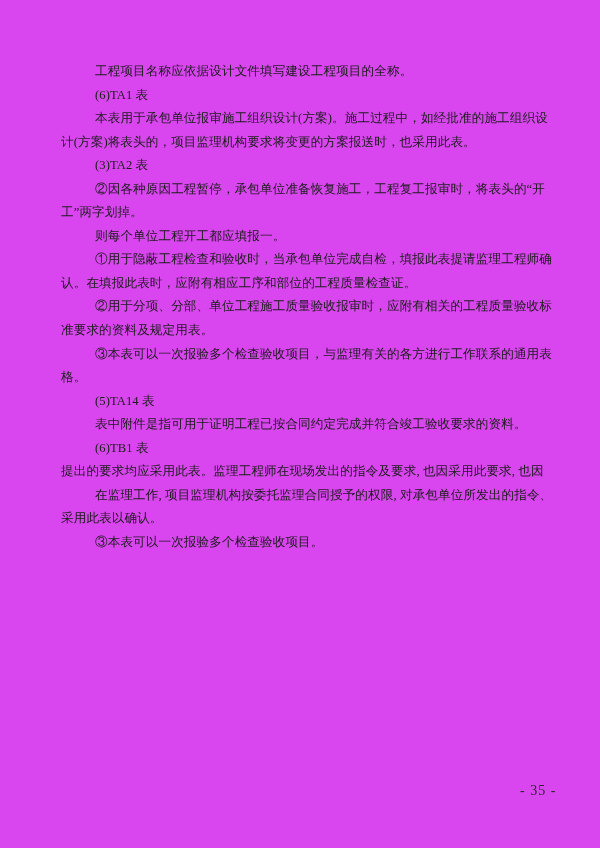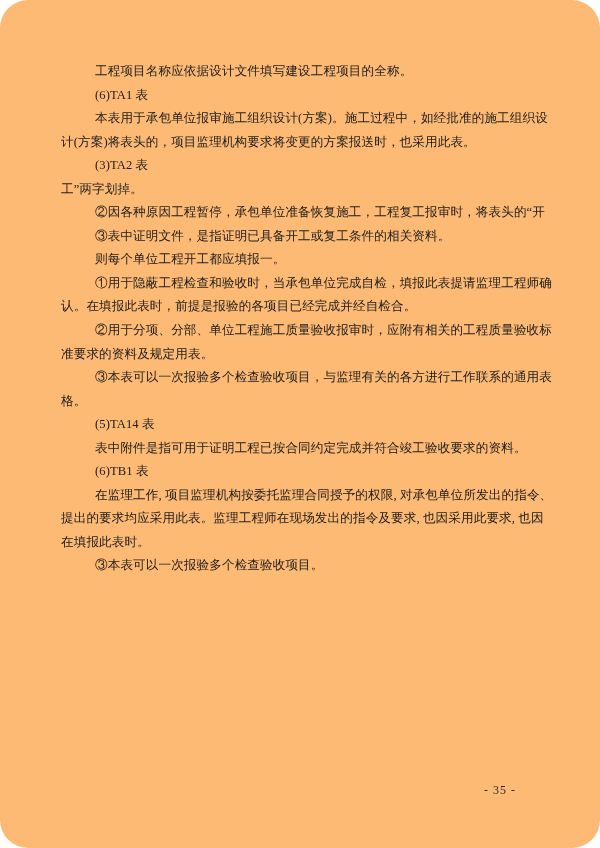--- a/index.html
+++ b/index.html
@@ -4,25 +4,24 @@
 <style>
   html, body {
     margin: 0;
     padding: 0;
     background: #ffffff;
   }
   .page {
     position: relative;
     width: 600px;
     height: 848px;
-    background: #fdba74;
+    background: #d946ef;
     overflow: hidden;
     font-family: "Liberation Serif", "DejaVu Serif", serif;
     color: #1c1c1c;
-    border-radius: 28px;
   }
   .text-block {
     position: absolute;
     left: 61px;
     top: 60px;
     width: 480px;
   }
   .para {
     margin: 0;
     padding: 0;
@@ -32,23 +31,23 @@
     line-height: 23.55px;
     height: 23.55px;
     white-space: pre;
     letter-spacing: 0.1px;
   }
   .tline.indent {
     padding-left: 34px;
   }
   .page-num {
     position: absolute;
-    left: 484px;
+    left: 520px;
     top: 785px;
-    font-size: 12px;
+    font-size: 14px;
     line-height: 11px;
     letter-spacing: 1px;
     color: #2a2a2a;
   }
 </style>
 </head>
 <body>
 
 <div class="page">
   <div class="text-block">
@@ -59,53 +58,50 @@
         <div class="tline indent">(6)TA1 表</div>
       </div>
       <div class="para">
         <div class="tline indent">本表用于承包单位报审施工组织设计(方案)。施工过程中，如经批准的施工组织设</div>
         <div class="tline">计(方案)将表头的，项目监理机构要求将变更的方案报送时，也采用此表。</div>
       </div>
       <div class="para">
         <div class="tline indent">(3)TA2 表</div>
       </div>
       <div class="para">
+        <div class="tline indent">②因各种原因工程暂停，承包单位准备恢复施工，工程复工报审时，将表头的“开</div>
         <div class="tline">工”两字划掉。</div>
-        <div class="tline indent">②因各种原因工程暂停，承包单位准备恢复施工，工程复工报审时，将表头的“开</div>
-      </div>
-      <div class="para">
-        <div class="tline indent">③表中证明文件，是指证明已具备开工或复工条件的相关资料。</div>
       </div>
       <div class="para">
         <div class="tline indent">则每个单位工程开工都应填报一。</div>
       </div>
       <div class="para">
         <div class="tline indent">①用于隐蔽工程检查和验收时，当承包单位完成自检，填报此表提请监理工程师确</div>
-        <div class="tline">认。在填报此表时，前提是报验的各项目已经完成并经自检合。</div>
+        <div class="tline">认。在填报此表时，应附有相应工序和部位的工程质量检查证。</div>
       </div>
       <div class="para">
         <div class="tline indent">②用于分项、分部、单位工程施工质量验收报审时，应附有相关的工程质量验收标</div>
         <div class="tline">准要求的资料及规定用表。</div>
       </div>
       <div class="para">
         <div class="tline indent">③本表可以一次报验多个检查验收项目，与监理有关的各方进行工作联系的通用表</div>
         <div class="tline">格。</div>
       </div>
       <div class="para">
         <div class="tline indent">(5)TA14 表</div>
       </div>
       <div class="para">
         <div class="tline indent">表中附件是指可用于证明工程已按合同约定完成并符合竣工验收要求的资料。</div>
       </div>
       <div class="para">
         <div class="tline indent">(6)TB1 表</div>
       </div>
       <div class="para">
+        <div class="tline">提出的要求均应采用此表。监理工程师在现场发出的指令及要求, 也因采用此要求, 也因</div>
         <div class="tline indent">在监理工作, 项目监理机构按委托监理合同授予的权限, 对承包单位所发出的指令、</div>
-        <div class="tline">提出的要求均应采用此表。监理工程师在现场发出的指令及要求, 也因采用此要求, 也因</div>
-        <div class="tline">在填报此表时。</div>
+        <div class="tline">采用此表以确认。</div>
       </div>
       <div class="para">
         <div class="tline indent">③本表可以一次报验多个检查验收项目。</div>
       </div>
     </div>
   <div class="page-num">- 35 -</div>
 </div>
 
 </body></html>

